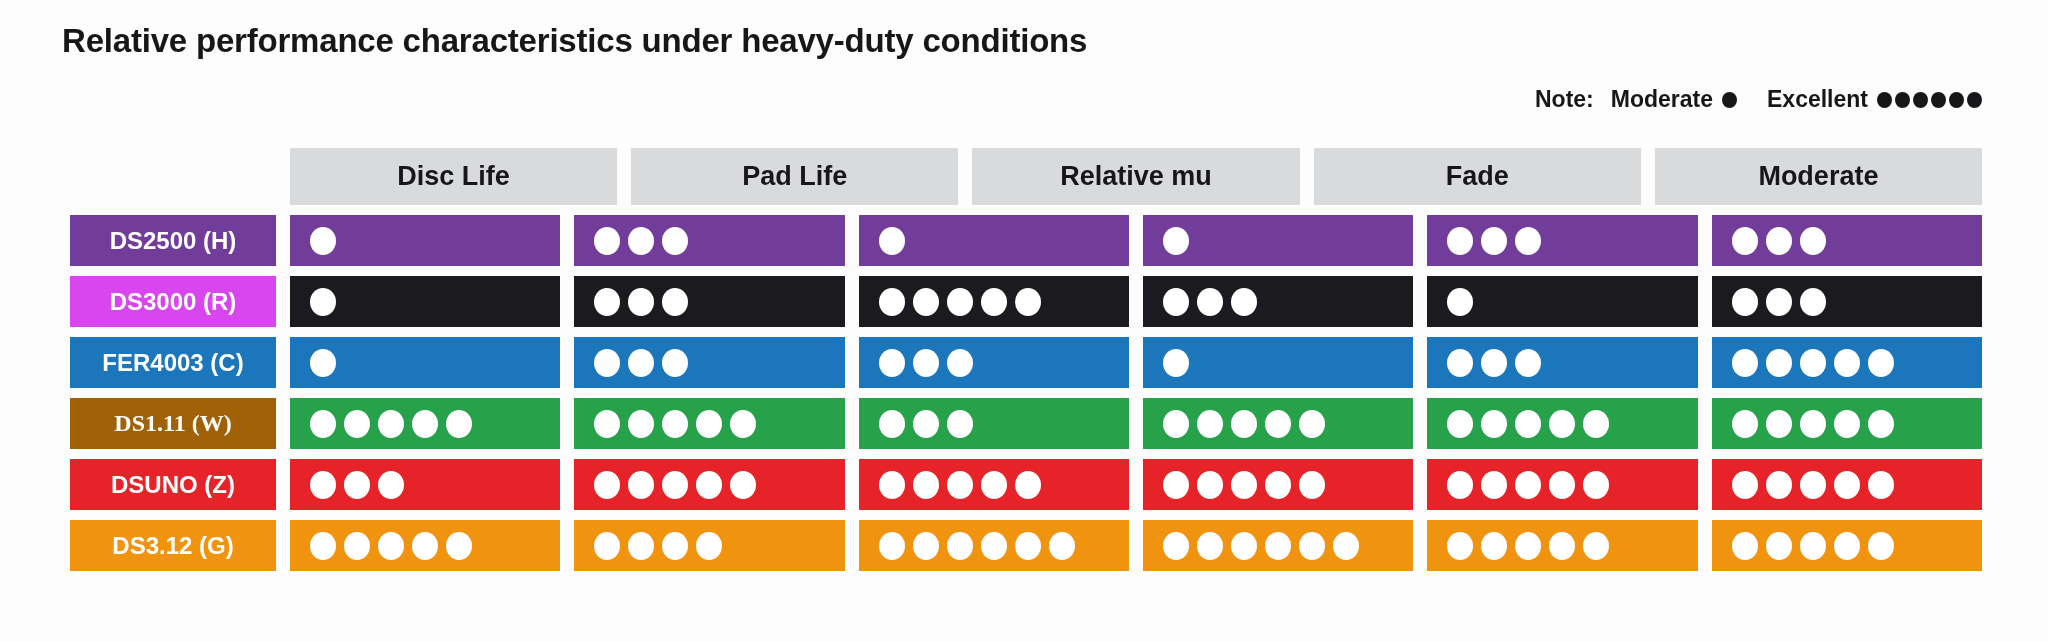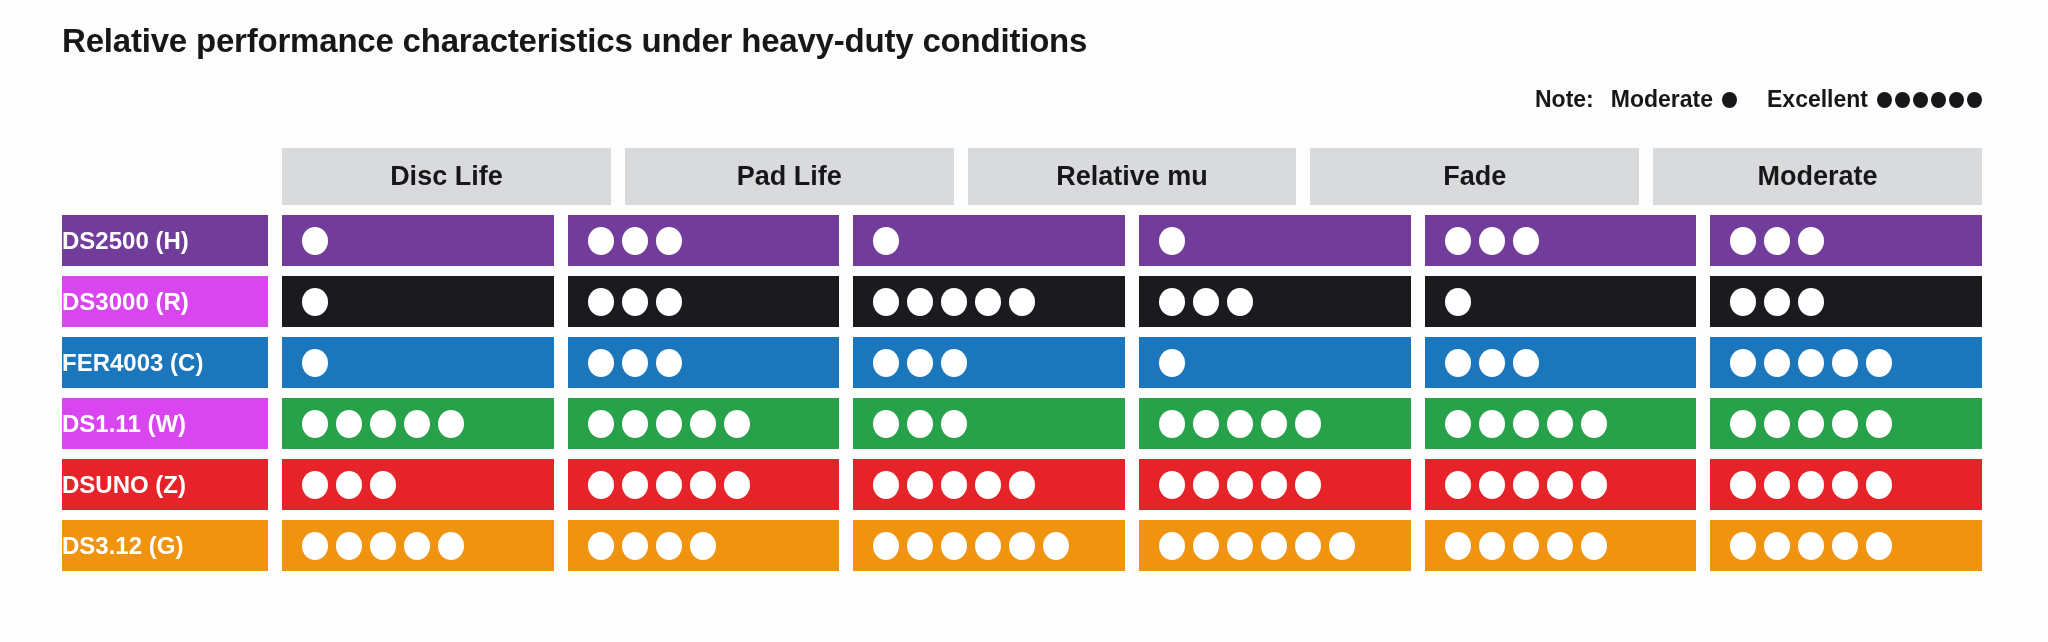--- a/index.html
+++ b/index.html
@@ -80,22 +80,23 @@
     align-items: stretch;
     gap: 14px;
   }
   .matrix-row + .matrix-row { margin-top: 10px; }
 
   .row-label-cell {
     flex: 0 0 206px;
     width: 206px;
     display: flex;
     align-items: center;
-    justify-content: flex-start;
+    justify-content: center;
     box-sizing: border-box;
+    margin-left: 8px;
   }
 
   .head-spacer {
     background: transparent;
   }
 
   .col-head {
     flex: 1 1 0;
     background: #d9dadb;
     height: 57px;
@@ -315,21 +316,21 @@
           <span class="rating-dots">
             <span class="rating-dot" style="background: rgb(255, 255, 255);"></span>
             <span class="rating-dot" style="background: rgb(255, 255, 255);"></span>
             <span class="rating-dot" style="background: rgb(255, 255, 255);"></span>
             <span class="rating-dot" style="background: rgb(255, 255, 255);"></span>
             <span class="rating-dot" style="background: rgb(255, 255, 255);"></span>
           </span>
         </div>
       </div>
       <div class="matrix-row">
-        <div class="row-label-cell filled" style="background: #d946ef;">
+        <div class="row-label-cell filled" style="background: #a16207; font-family: Liberation Serif, serif;">
           <span class="row-label-text">DS1.11 (W)</span>
         </div>
         <div class="rating-cell" style="background: rgb(39, 162, 75);">
           <span class="rating-dots">
             <span class="rating-dot" style="background: rgb(255, 255, 255);"></span>
             <span class="rating-dot" style="background: rgb(255, 255, 255);"></span>
             <span class="rating-dot" style="background: rgb(255, 255, 255);"></span>
             <span class="rating-dot" style="background: rgb(255, 255, 255);"></span>
             <span class="rating-dot" style="background: rgb(255, 255, 255);"></span>
           </span>

